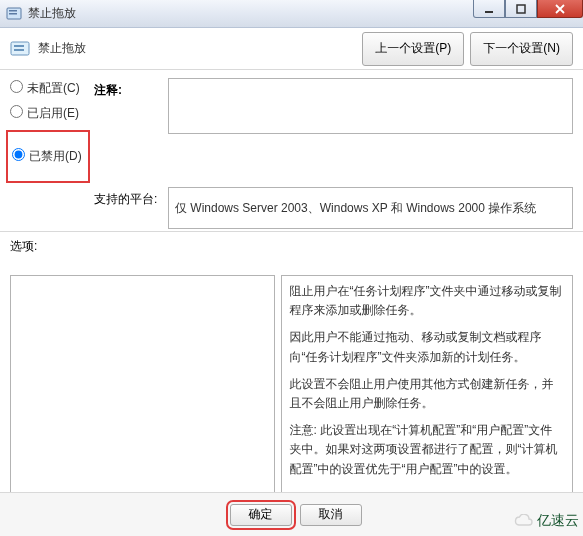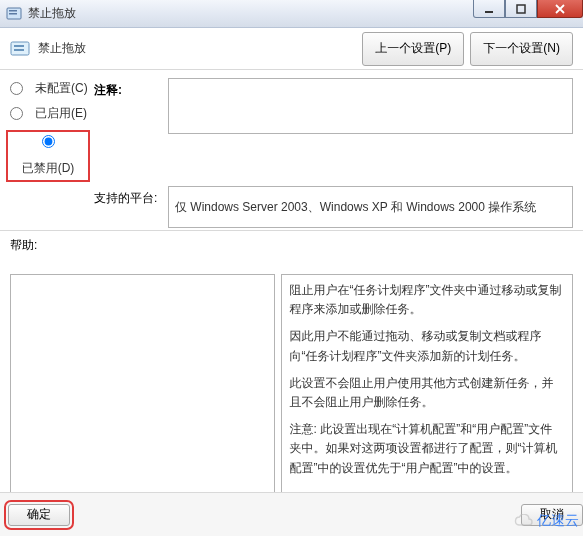--- a/index.html
+++ b/index.html
@@ -87,29 +87,28 @@
     column-gap: 4px;
     row-gap: 4px;
     align-items: start;
   }
   .radio-col {
     grid-column: 1; grid-row: 1 / span 3;
     display: flex; flex-direction: column; gap: 8px;
     padding-top: 2px;
   }
   .radio-item {
-    display: flex; align-items: center; gap: 12px;
+    display: flex; align-items: flex-start; gap: 4px;
     font-size: 12px; color: #333;
   }
   .radio-item input { margin:0; }
   .radio-highlight {
     border: 2px solid #e03b3b;
-    padding: 3px 4px;
+    padding: 16px 4px;
     margin-left: -4px;
-    flex-direction: column;
   }
   .lbl-comment { grid-column: 2; grid-row: 1; padding-top: 4px; font-weight: bold; }
   .comment-box {
     grid-column: 3; grid-row: 1 / span 3;
     height: 56px;
     border: 1px solid #b3b3b3;
     background: #fff;
     resize: none;
     font-family: inherit; font-size: 12px;
     padding: 2px 4px;
@@ -158,21 +157,21 @@
     line-height: 1.6;
   }
   .helpbox p { margin: 0 0 8px 0; }
 
   
   .footer {
     position: absolute;
     left: 0; right: 0; bottom: 0;
     height: 44px;
     border-top: 1px solid #d9d9d9;
-    display: flex; align-items: center; justify-content: space-between;
+    display: flex; align-items: center; justify-content: center;
     background: #f6f6f6;
   }
   .ftrbtn {
     height: 22px;
     padding: 0 18px;
     margin-left: 8px;
     border: 1px solid #a7a7a7;
     background: linear-gradient(#fdfdfd,#e7e7e7);
     border-radius: 3px;
     font-size: 12px;
@@ -181,21 +180,21 @@
   .ok-highlight {
     outline: 2px solid #e03b3b;
     outline-offset: 2px;
   }
 
   
   .watermark {
     position: absolute;
     right: 4px; bottom: 6px;
     display: flex; align-items: center;
-    color: #3b82f6;
+    color: #14532d;
     font-size: 14px;
     gap: 4px;
     pointer-events: none;
   }
   .watermark svg { opacity: .6; }
 </style>
 </head>
 <body>
 
 <div class="titlebar">
@@ -257,21 +256,21 @@
   </div>
   <div class="lbl-comment">注释:</div>
   <textarea class="comment-box" style=""></textarea>
   <div class="lbl-platform">支持的平台:</div>
   <div class="platform-box">
     <span>仅 Windows Server 2003、Windows XP 和 Windows 2000 操作系统</span>
   </div>
 </div>
 
 <div class="midlabels">
-  <div class="right">帮助:</div>
+  <div class="left">选项:</div>
 </div>
 
 <div class="boxesrow">
   <div class="optbox"></div>
   <div class="helpbox">
     <p>阻止用户在“任务计划程序”文件夹中通过移动或复制程序来添加或删除任务。</p>
     <p>因此用户不能通过拖动、移动或复制文档或程序向“任务计划程序”文件夹添加新的计划任务。</p>
     <p>此设置不会阻止用户使用其他方式创建新任务，并且不会阻止用户删除任务。</p>
     <p>注意: 此设置出现在“计算机配置”和“用户配置”文件夹中。如果对这两项设置都进行了配置，则“计算机配置”中的设置优先于“用户配置”中的设置。</p>
   </div>

